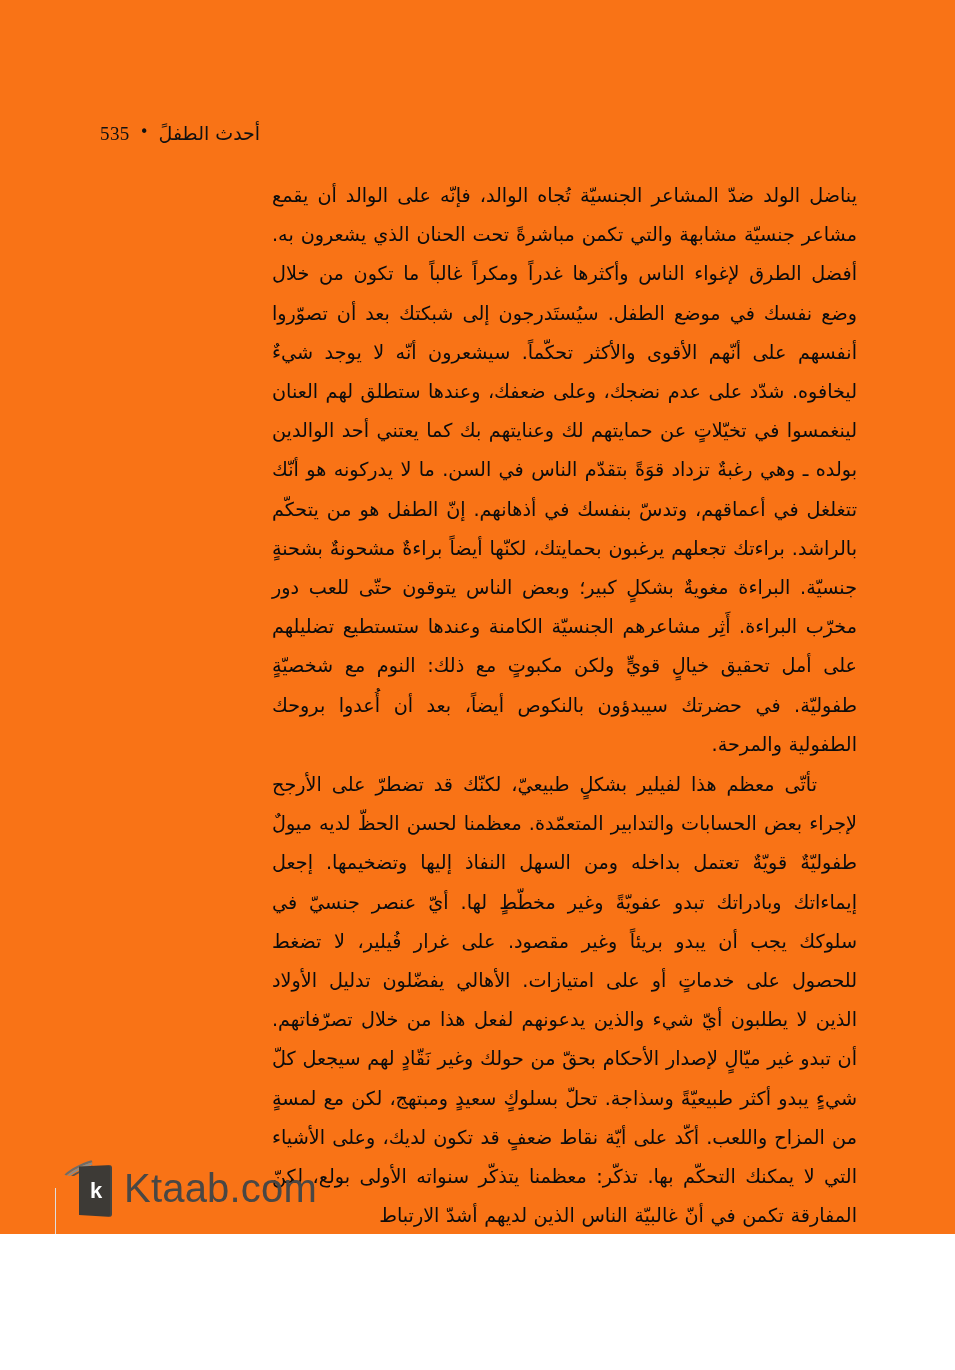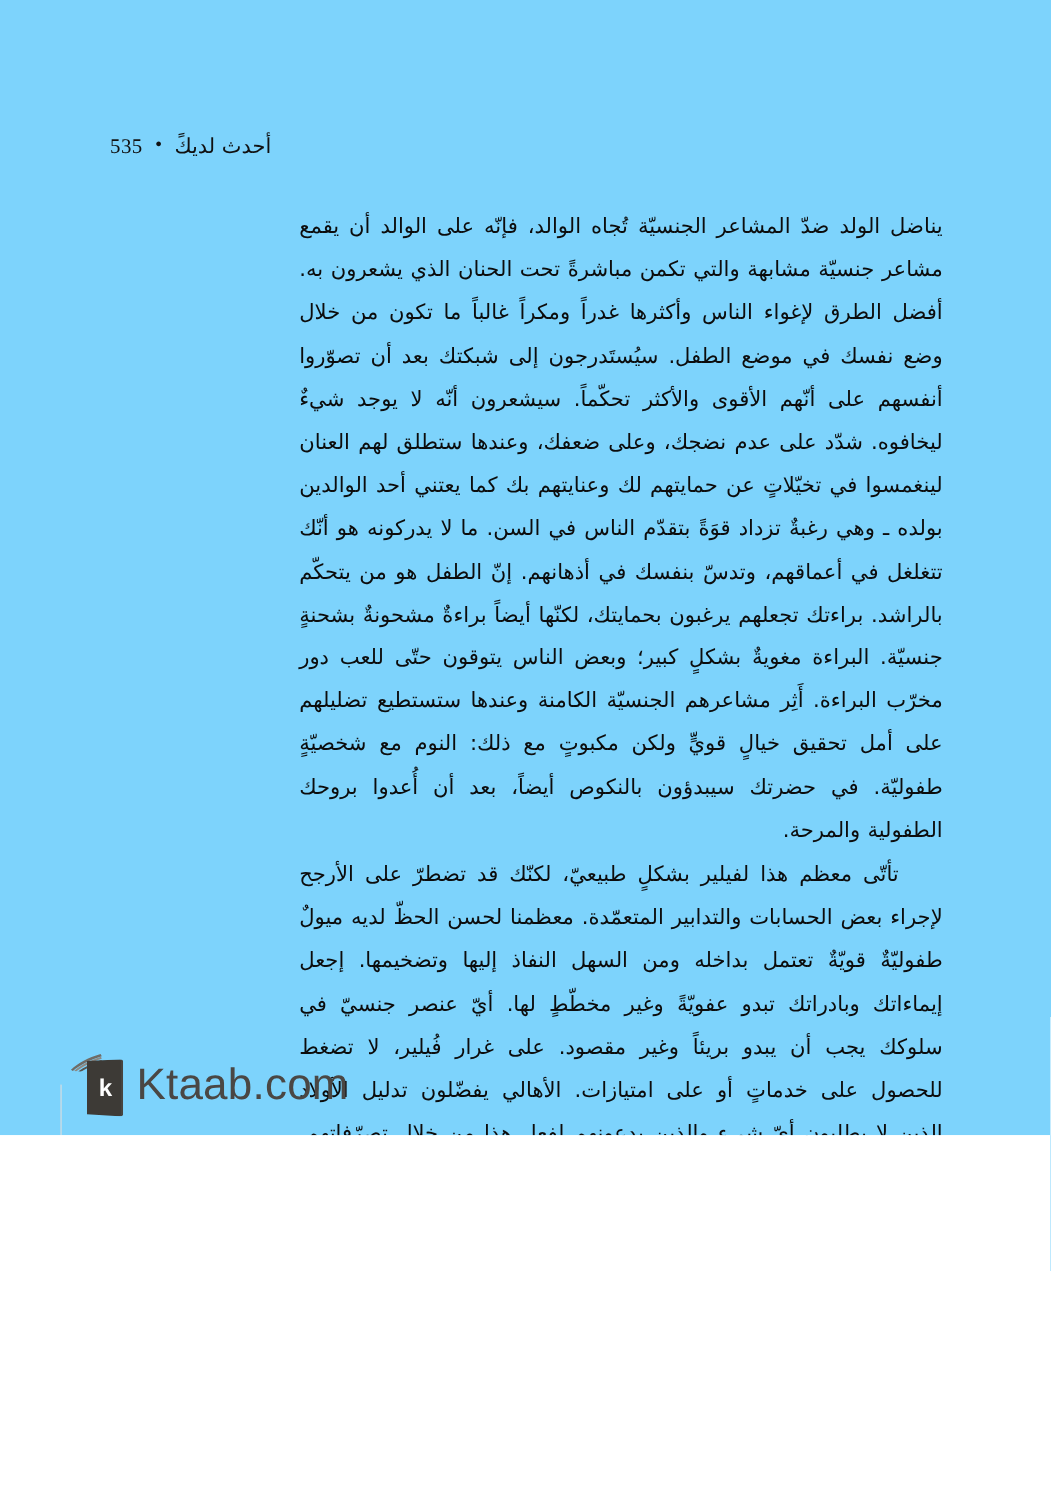--- a/index.html
+++ b/index.html
@@ -8,22 +8,22 @@
     padding: 0;
     background: #ffffff;
   }
   body {
     font-family: "DejaVu Sans", sans-serif;
   }
 
   .page {
     position: relative;
     width: 955px;
-    height: 1032px;
-    background: #7dd3fc;
+    height: 1234px;
+    background: #f97316;
     overflow: hidden;
     box-sizing: border-box;
   }
 
   
   .running-header {
     position: absolute;
     top: 124px;
     left: 100px;
     width: 520px;
@@ -54,21 +54,21 @@
     font-size: 19px;
     direction: rtl;
     color: #111111;
     line-height: 1;
     white-space: nowrap;
   }
 
   
   .textblock {
     position: absolute;
-    top: 186px;
+    top: 176px;
     left: 272px;
     width: 585px;
     direction: rtl;
     text-align: justify;
     text-align-last: right;
     color: #0c0c0c;
   }
 
   .para {
     margin: 0 0 0 0;
@@ -156,21 +156,21 @@
   }
 </style>
 </head>
 <body>
 
 <div class="page">
 
   <div class="running-header">
     <span class="folio">535</span>
     <span class="header-sep">•</span>
-    <span class="header-title">أحدث لديكً</span>
+    <span class="header-title">أحدث الطفلً</span>
   </div>
 
   <div class="textblock">
     <p class="para">يناضل الولد ضدّ المشاعر الجنسيّة تُجاه الوالد، فإنّه على الوالد أن يقمع مشاعر جنسيّة مشابهة والتي تكمن مباشرةً تحت الحنان الذي يشعرون به. أفضل الطرق لإغواء الناس وأكثرها غدراً ومكراً غالباً ما تكون من خلال وضع نفسك في موضع الطفل. سيُستَدرجون إلى شبكتك بعد أن تصوّروا أنفسهم على أنّهم الأقوى والأكثر تحكّماً. سيشعرون أنّه لا يوجد شيءٌ ليخافوه. شدّد على عدم نضجك، وعلى ضعفك، وعندها ستطلق لهم العنان لينغمسوا في تخيّلاتٍ عن حمايتهم لك وعنايتهم بك كما يعتني أحد الوالدين بولده ـ وهي رغبةٌ تزداد قوَةً بتقدّم الناس في السن. ما لا يدركونه هو أنّك تتغلغل في أعماقهم، وتدسّ بنفسك في أذهانهم. إنّ الطفل هو من يتحكّم بالراشد. براءتك تجعلهم يرغبون بحمايتك، لكنّها أيضاً براءةٌ مشحونةٌ بشحنةٍ جنسيّة. البراءة مغويةٌ بشكلٍ كبير؛ وبعض الناس يتوقون حتّى للعب دور مخرّب البراءة. أَثِر مشاعرهم الجنسيّة الكامنة وعندها ستستطيع تضليلهم على أمل تحقيق خيالٍ قويٍّ ولكن مكبوتٍ مع ذلك: النوم مع شخصيّةٍ طفوليّة. في حضرتك سيبدؤون بالنكوص أيضاً، بعد أن أُعدوا بروحك الطفولية والمرحة.</p>
     <p class="para indented">تأتّى معظم هذا لفيلير بشكلٍ طبيعيّ، لكنّك قد تضطرّ على الأرجح لإجراء بعض الحسابات والتدابير المتعمّدة. معظمنا لحسن الحظّ لديه ميولٌ طفوليّةٌ قويّةٌ تعتمل بداخله ومن السهل النفاذ إليها وتضخيمها. إجعل إيماءاتك وبادراتك تبدو عفويّةً وغير مخطّطٍ لها. أيّ عنصر جنسيّ في سلوكك يجب أن يبدو بريئاً وغير مقصود. على غرار فُيلير، لا تضغط للحصول على خدماتٍ أو على امتيازات. الأهالي يفضّلون تدليل الأولاد الذين لا يطلبون أيّ شيء والذين يدعونهم لفعل هذا من خلال تصرّفاتهم. أن تبدو غير ميّالٍ لإصدار الأحكام بحقّ من حولك وغير نَقّادٍ لهم سيجعل كلّ شيءٍ يبدو أكثر طبيعيّةً وسذاجة. تحلّ بسلوكٍ سعيدٍ ومبتهج، لكن مع لمسةٍ من المزاح واللعب. أكّد على أيّة نقاط ضعفٍ قد تكون لديك، وعلى الأشياء التي لا يمكنك التحكّم بها. تذكّر: معظمنا يتذكّر سنواته الأولى بولع، لكنّ المفارقة تكمن في أنّ غالبيّة الناس الذين لديهم أشدّ الارتباط</p>
   </div>
 
   <div class="wm-rule"></div>
   <div class="watermark">
     <span class="wm-logo">

